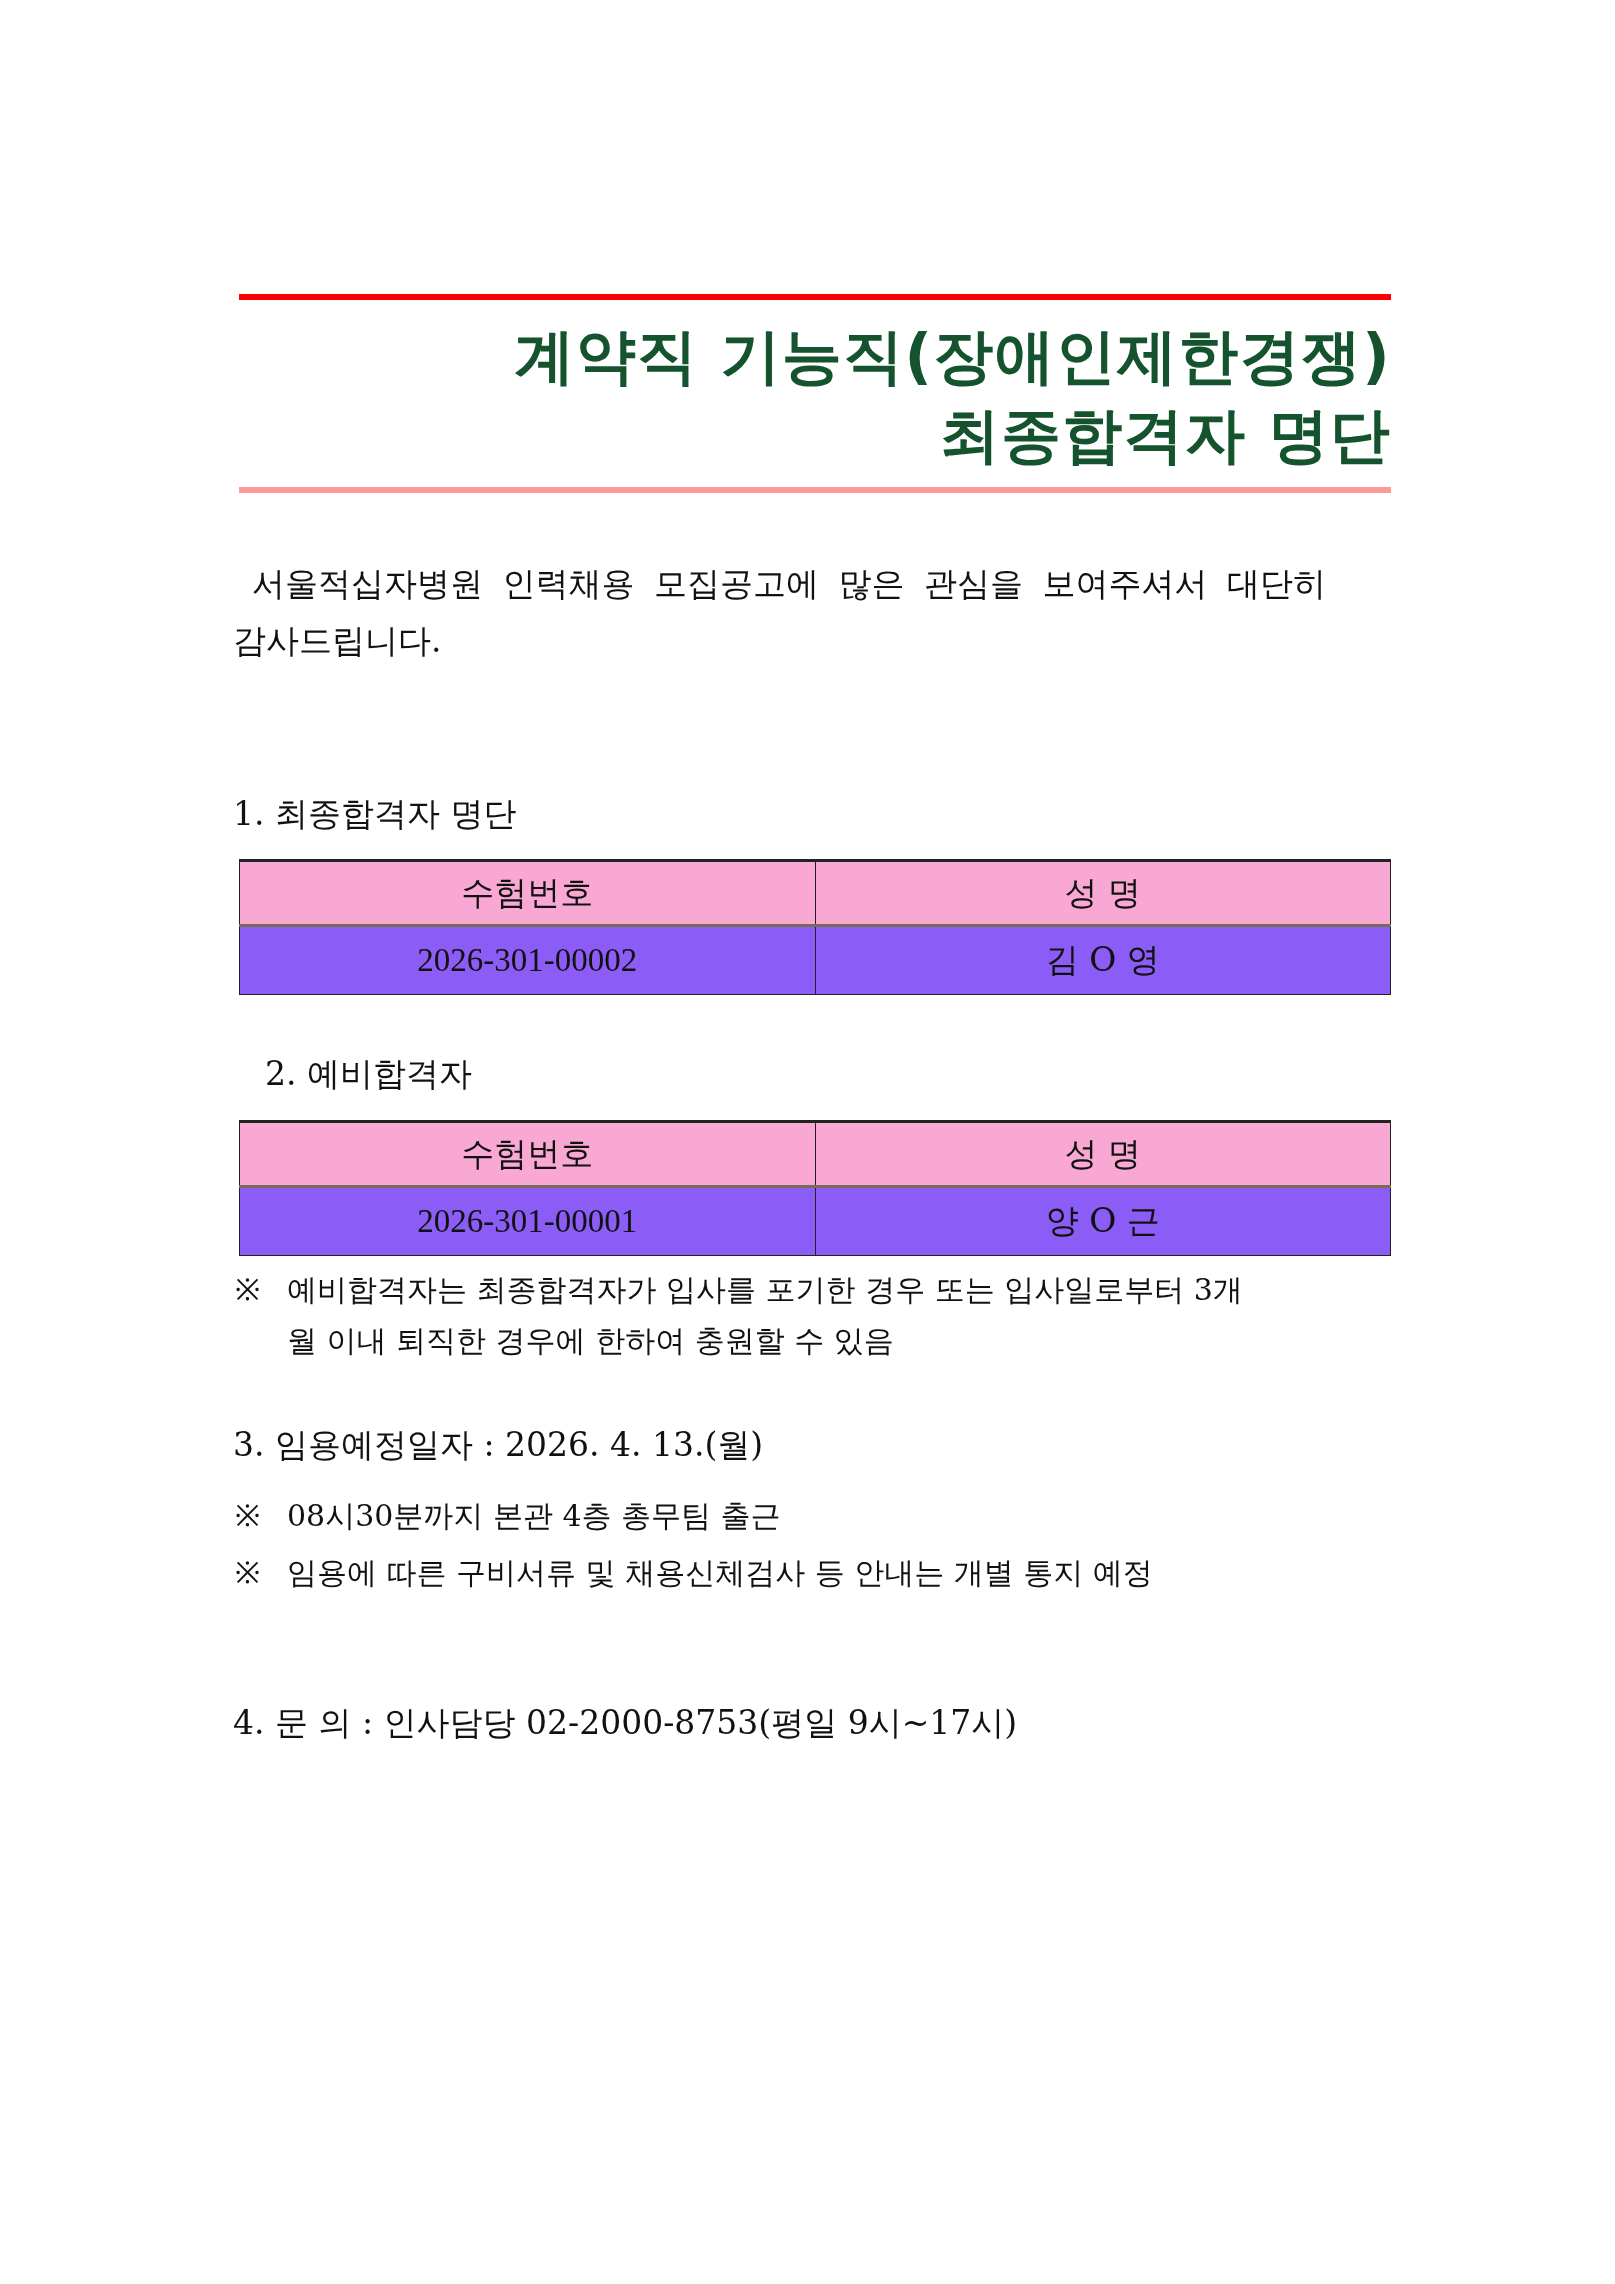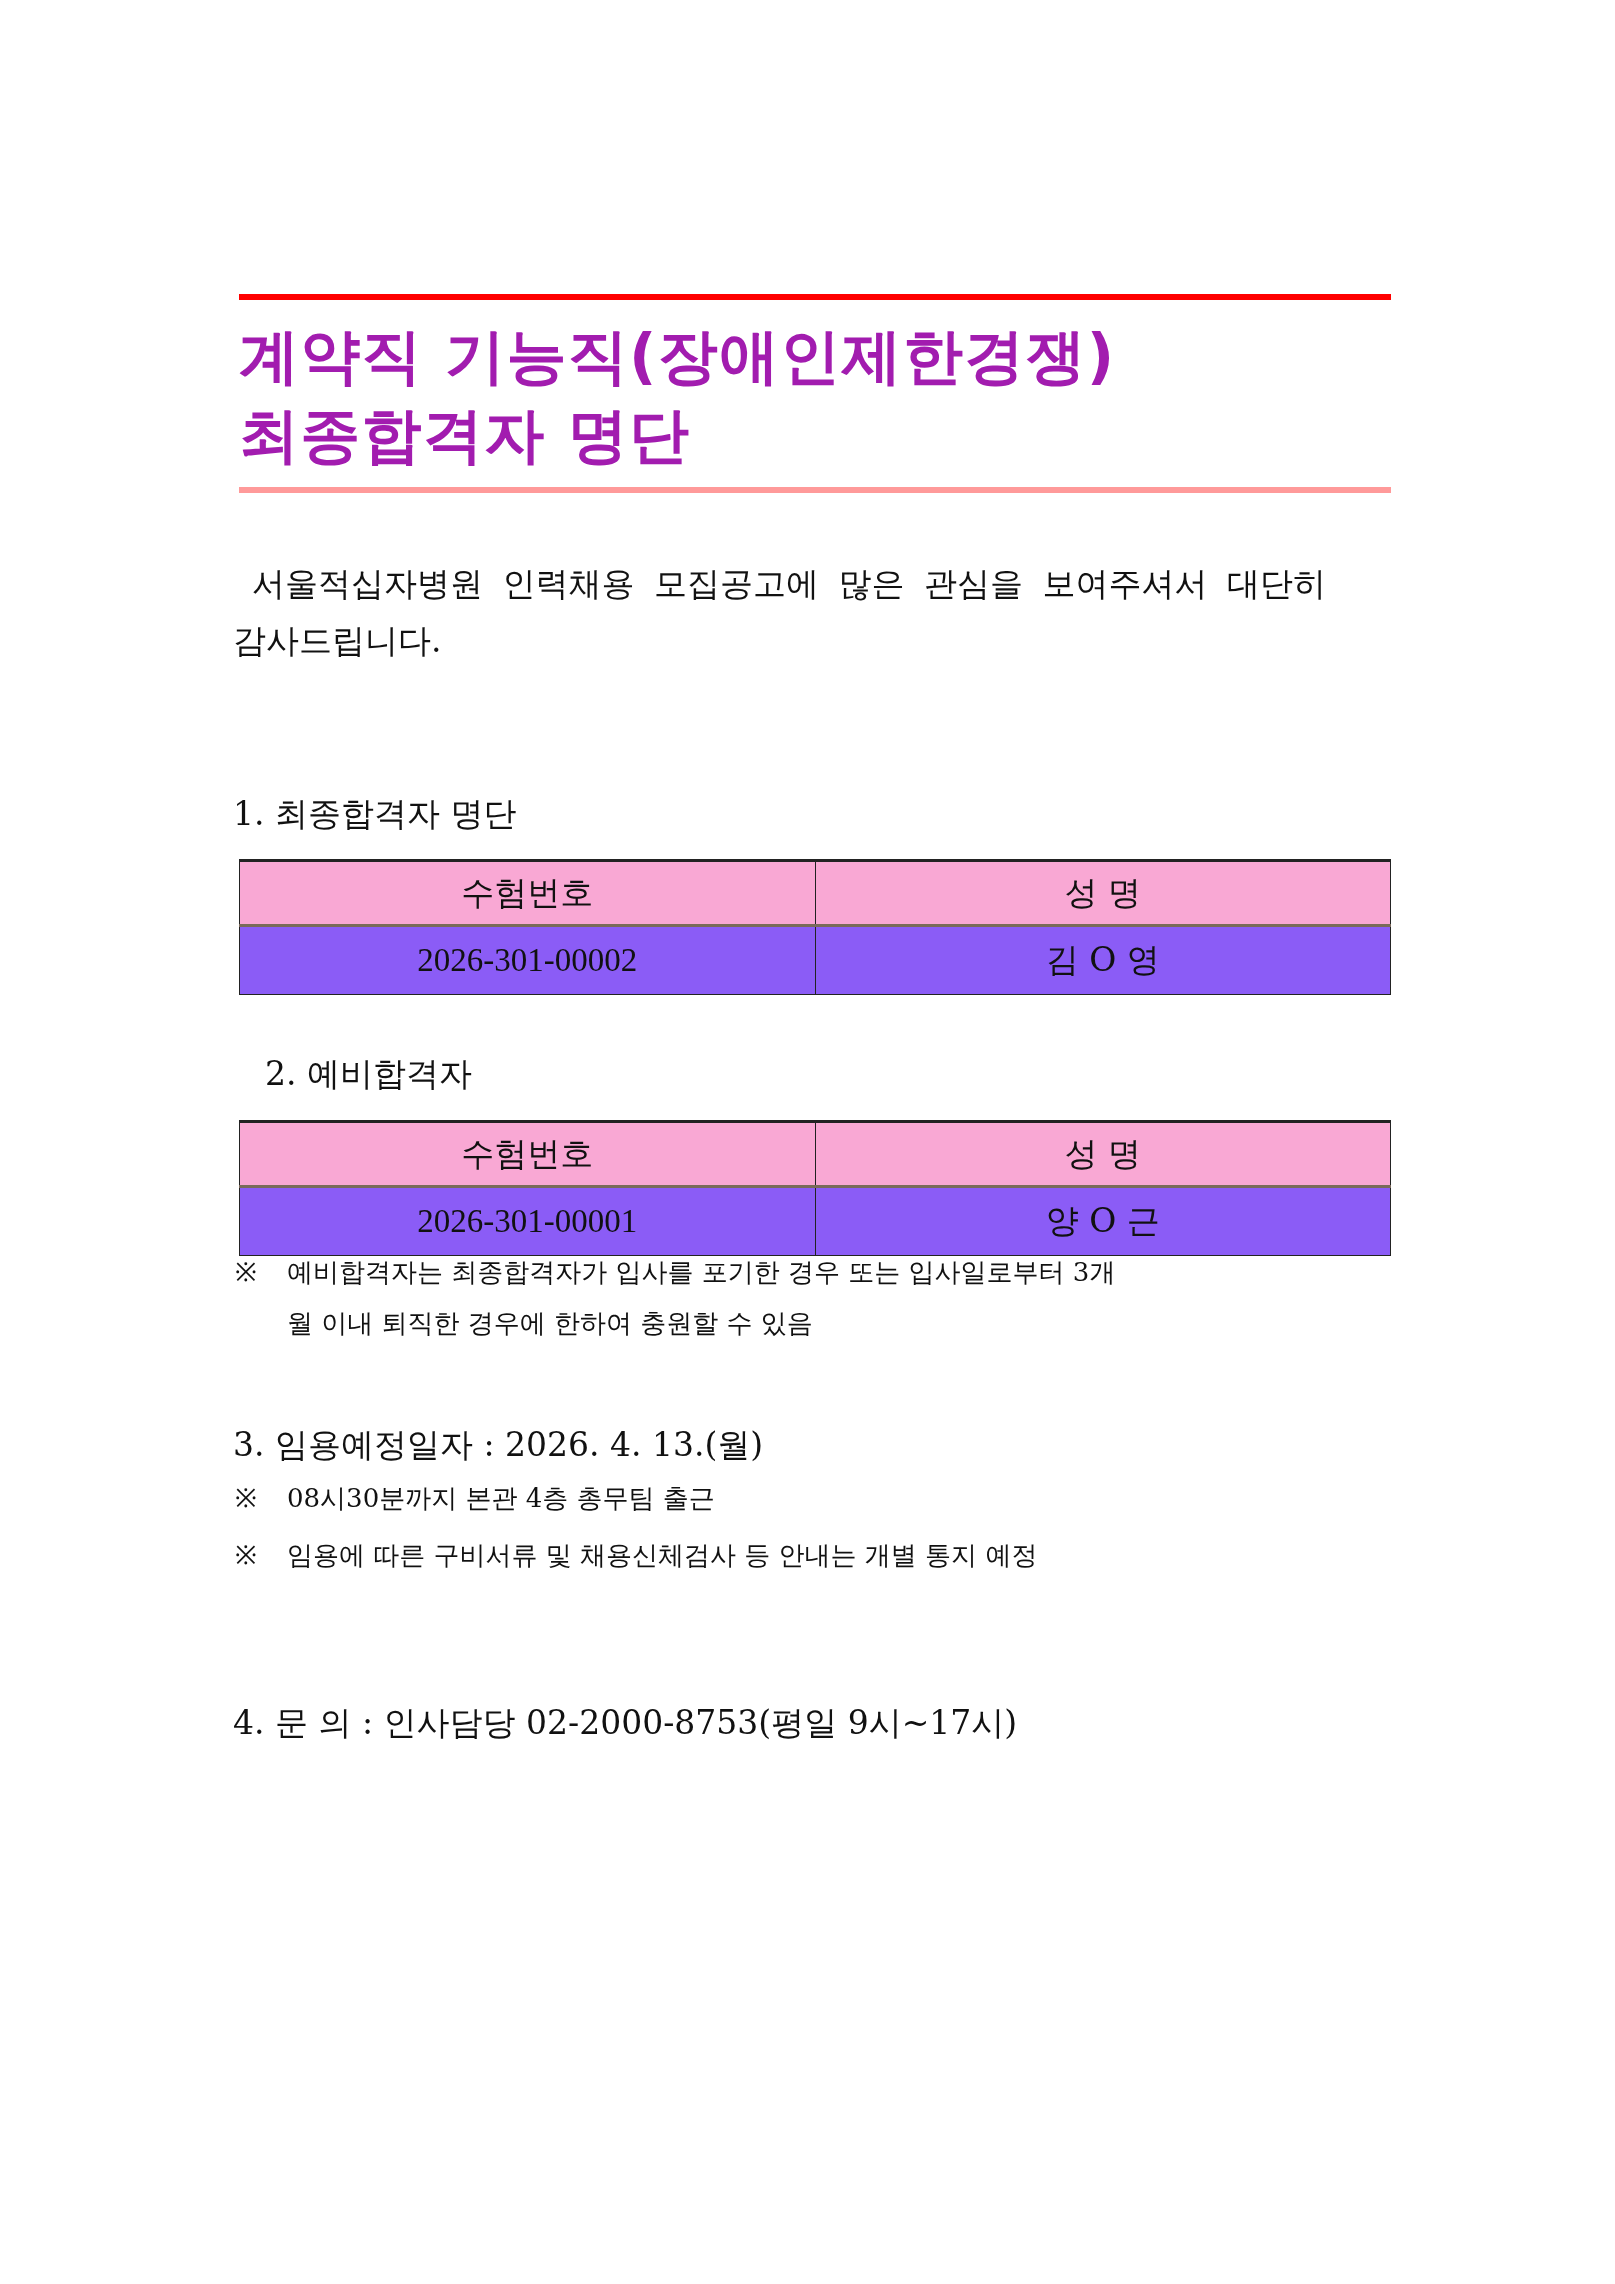--- a/index.html
+++ b/index.html
@@ -1,41 +1,41 @@
 <!DOCTYPE html>
 <html style="font-size:10.4px"><head>
 <meta charset="utf-8">
 <style>
   html, body { margin:0; padding:0; background:#ffffff; }
   body { width:1616px; height:2284px; position:relative; overflow:hidden;
          font-family:"DejaVu Serif","Liberation Serif",serif; color:#111; }
   .rule-top { position:absolute; left:239px; top:294px; width:1152px; height:5.9px; background:#ff0000; }
   .rule-bottom { position:absolute; left:239px; top:487px; width:1152px; height:5.9px; background:#ff9a9a; }
-  .title { position:absolute; left:239px; width:1152px; text-align:left;
+  .title { position:absolute; left:239px; width:1152px; text-align:right;
            font-family:"DejaVu Sans","Liberation Sans",sans-serif; font-weight:bold;
-           color:#a21caf; font-size:60px; letter-spacing:1.3px; line-height:1; }
+           color:#14532d; font-size:60px; letter-spacing:1.3px; line-height:1; }
   .title.l1 { top:326px; }
   .title.l2 { top:405px; }
   .text { position:absolute; font-size:33px; line-height:1; white-space:nowrap; }
   .intro1 { left:252px; top:567px; width:1139px; word-spacing:9px; }
   .intro2 { left:233px; top:624px; }
   .h1 { left:233px; top:797px; }
   .h2 { left:233px; top:1057px;margin-left:32px; }
   .h3 { left:233px; top:1428px; }
   .h4 { left:233px; top:1706px; }
   table.t { position:absolute; left:239px; width:1152px; border-collapse:collapse; }
   table.t1 { top:859px; }
   table.t2 { top:1120px; }
   table.t th, table.t td { width:50%; text-align:center; font-size:33px; font-weight:normal;
                             border:1.3px solid #222; }
   table.t th { background:#f9a8d4; height:60px; border-top:3.3px solid #222;
                border-bottom:3.3px solid #7a6a5a; }
   table.t td { background:#8b5cf6; height:65px; }
   .num { font-family:"Liberation Serif","DejaVu Serif",serif; }
-  .note { position:absolute; font-size:26px; line-height:1; white-space:nowrap; }
+  .note { position:absolute; font-size:30px; line-height:1; white-space:nowrap;margin-top:16px; }
   .note .mark { display:inline-block; width:52px; }
   .note1 { left:235px; top:1259px; }
   .note1b { left:287px; top:1310px; }
   .note2 { left:235px; top:1485px; }
   .note3 { left:235px; top:1542px; }
 </style>
 </head>
 <body>
 
 <div class="rule-top"></div>

